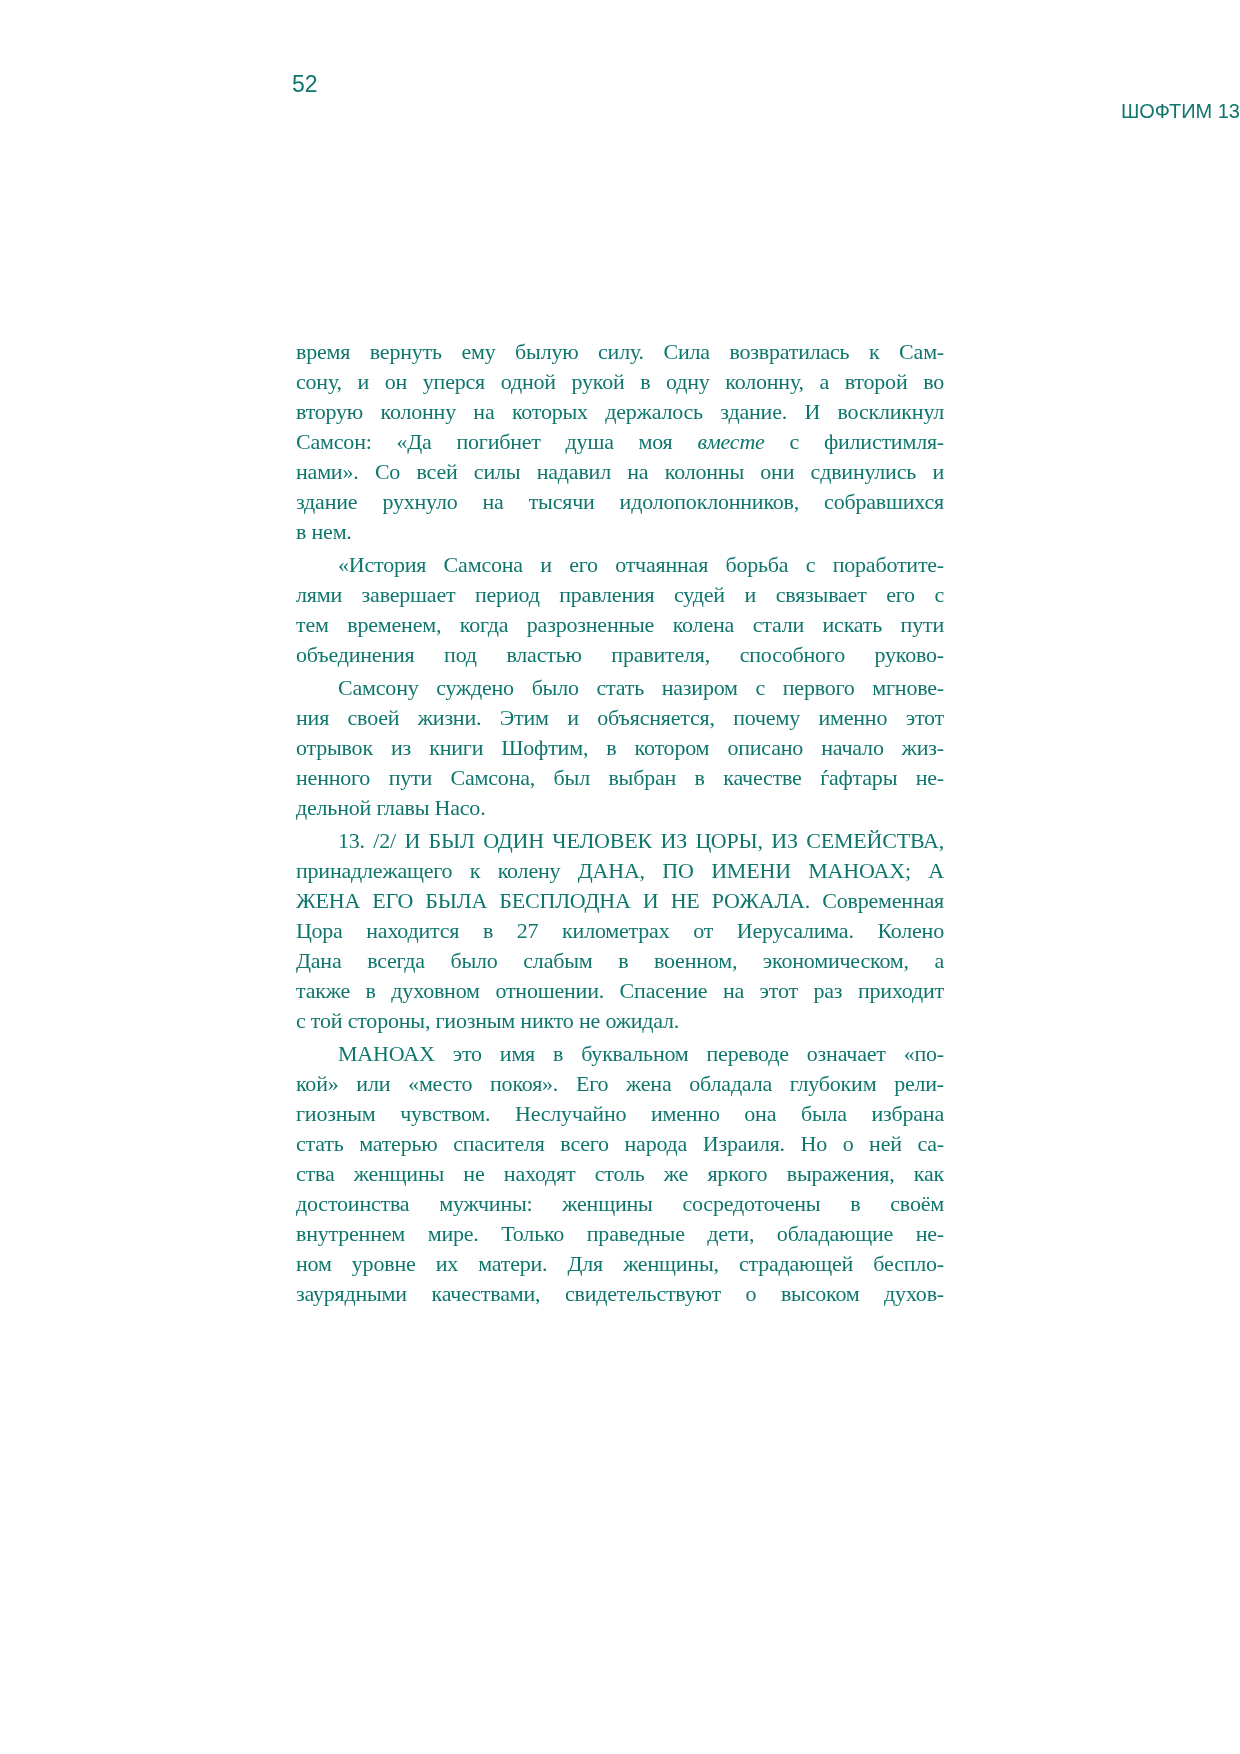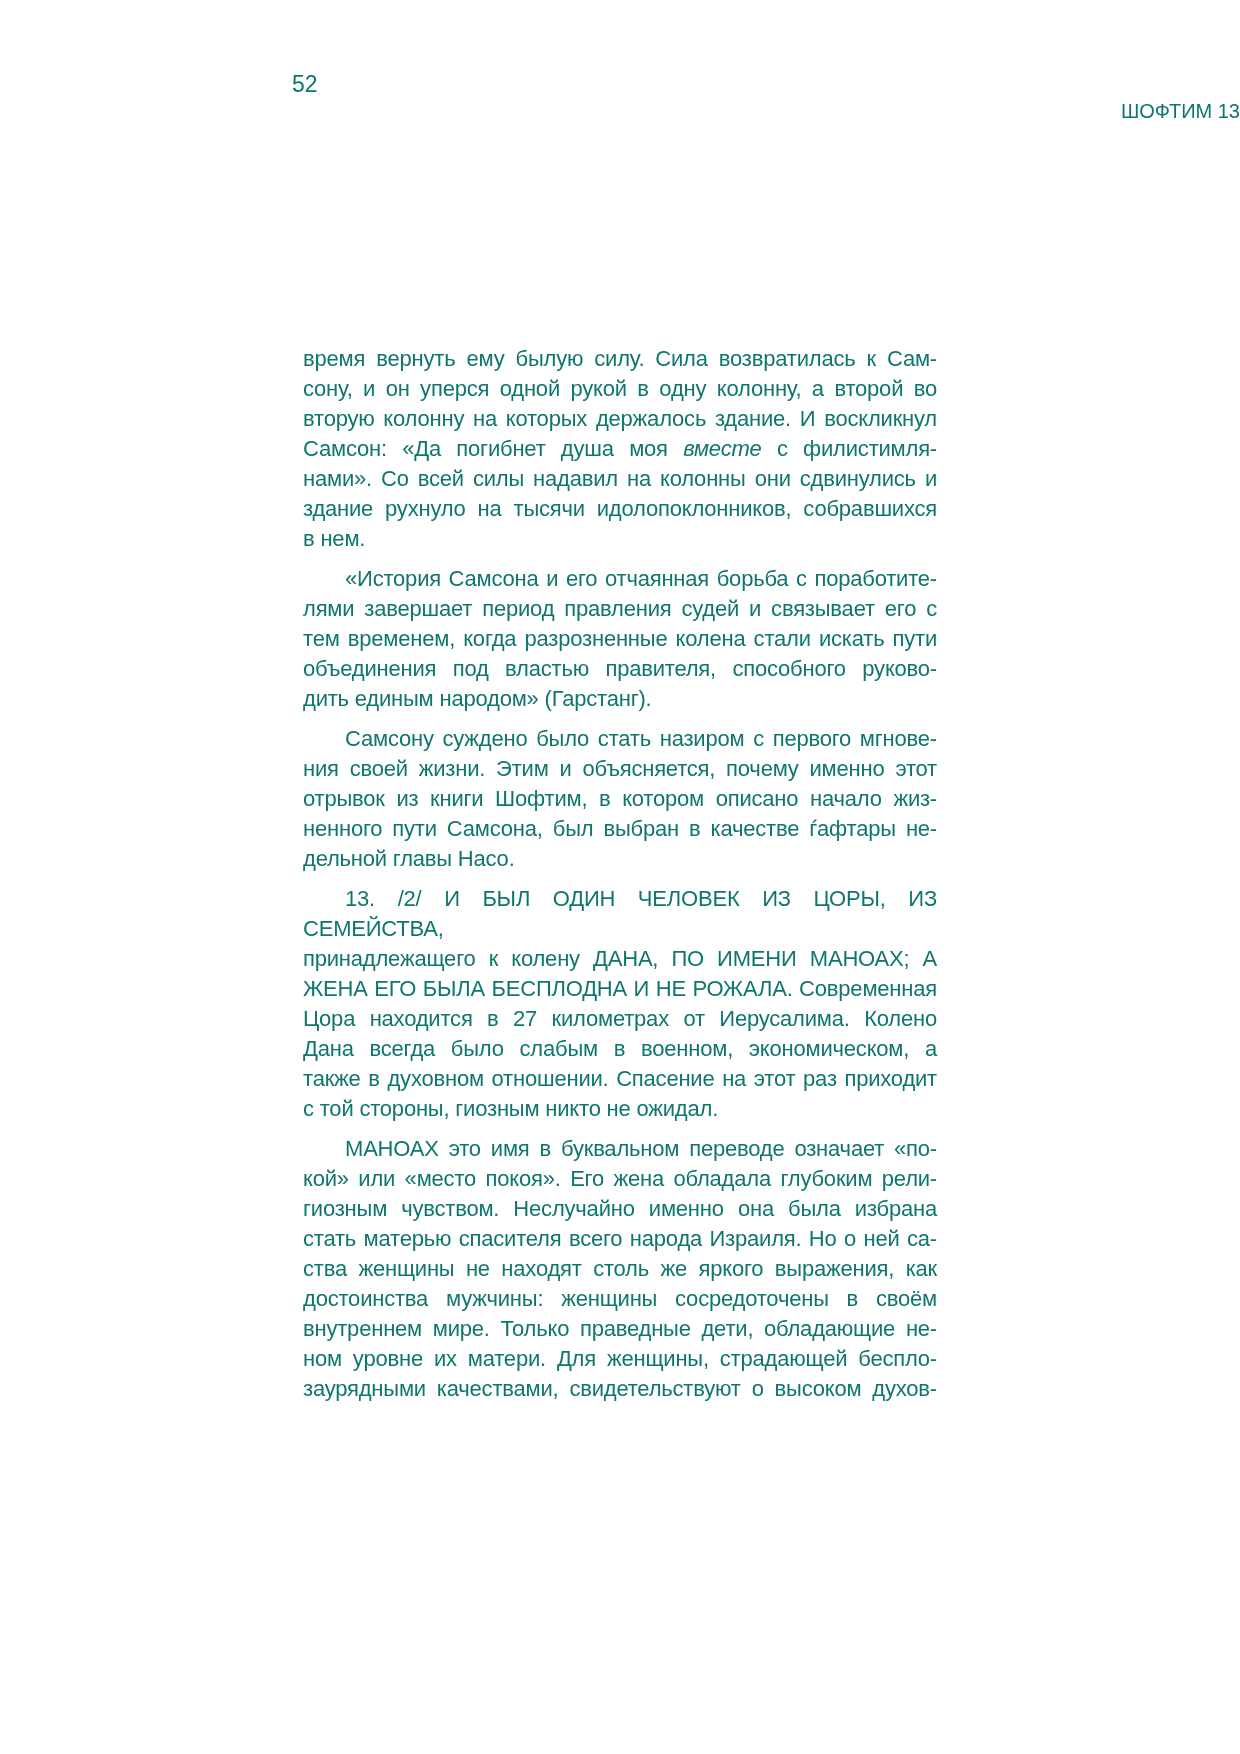--- a/index.html
+++ b/index.html
@@ -31,21 +31,21 @@
   }
   .text-body {
     position: absolute;
     left: 293px;
     top: 334px;
     width: 654px;
     font-size: 22px;
     line-height: 30px;
     letter-spacing: -0.2px;
   }
-  .para { margin: 10px; }
+  .para { margin: 3px; font-family: Liberation Serif, serif; }
   .line {
     text-align: justify;
     text-align-last: justify;
     white-space: normal;
   }
   .line.line-last { text-align-last: left; }
   .line.line-first { text-indent: 42px; }
   .line em { font-style: italic; }
 </style>
 </head>
@@ -62,21 +62,20 @@
         <div class="line">Самсон: «Да погибнет душа моя <em>вместе</em> с филистимля-</div>
         <div class="line">нами». Со всей силы надавил на колонны они сдвинулись и</div>
         <div class="line">здание рухнуло на тысячи идолопоклонников, собравшихся</div>
         <div class="line line-last">в нем.</div>
       </div>
       <div class="para">
         <div class="line line-first">«История Самсона и его отчаянная борьба с поработите-</div>
         <div class="line">лями завершает период правления судей и связывает его с</div>
         <div class="line">тем временем, когда разрозненные колена стали искать пути</div>
         <div class="line">объединения под властью правителя, способного руково-</div>
-        <div class="line line-last">дить единым народом» (Гарстанг).</div>
       </div>
       <div class="para">
         <div class="line line-first">Самсону суждено было стать назиром с первого мгнове-</div>
         <div class="line">ния своей жизни. Этим и объясняется, почему именно этот</div>
         <div class="line">отрывок из книги Шофтим, в котором описано начало жиз-</div>
         <div class="line">ненного пути Самсона, был выбран в качестве ѓафтары не-</div>
         <div class="line line-last">дельной главы Насо.</div>
       </div>
       <div class="para">
         <div class="line line-first">13. /2/ И БЫЛ ОДИН ЧЕЛОВЕК ИЗ ЦОРЫ, ИЗ СЕМЕЙСТВА,</div>

